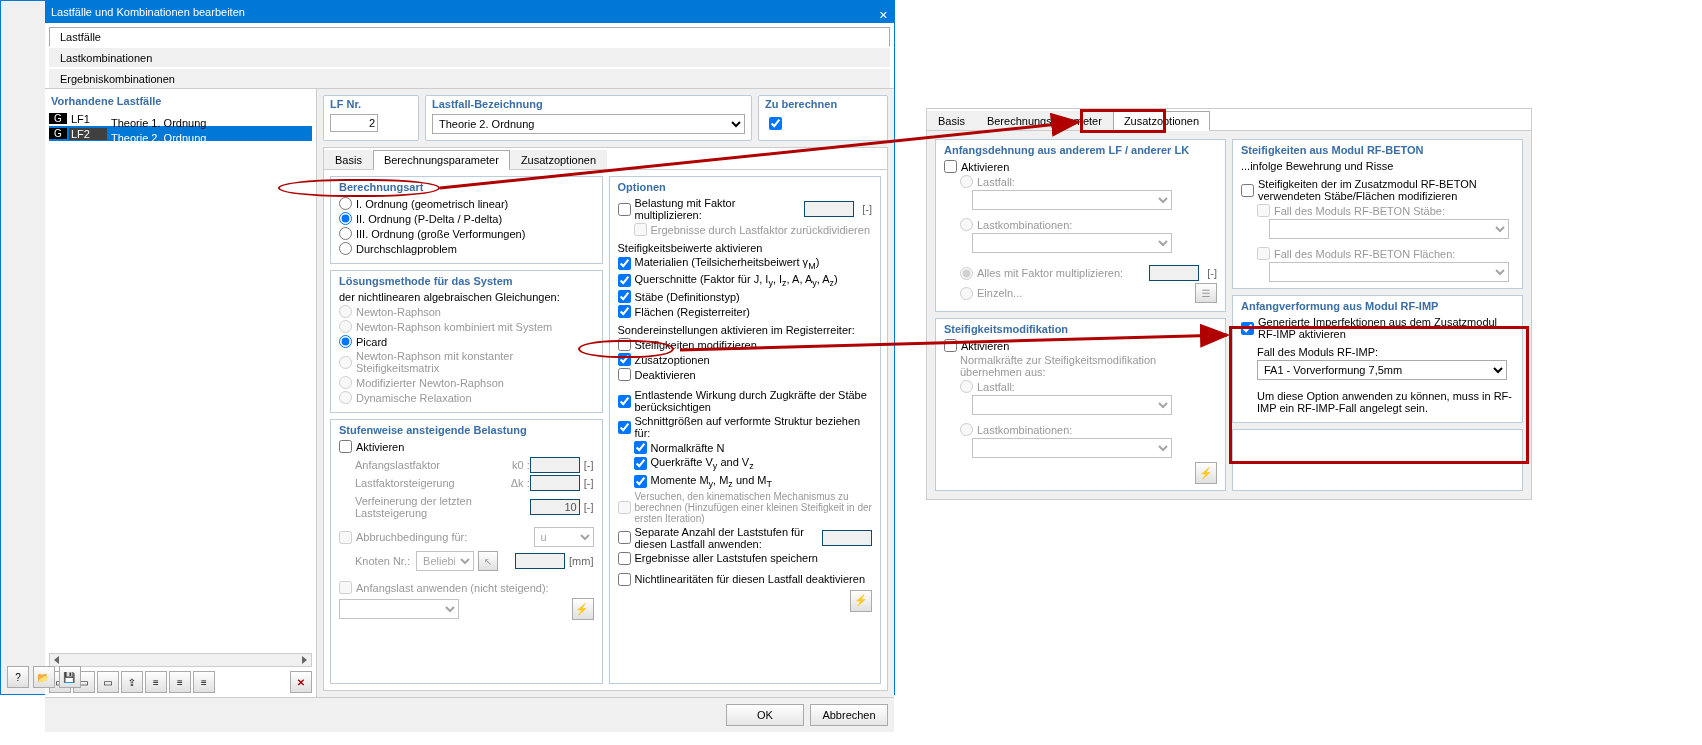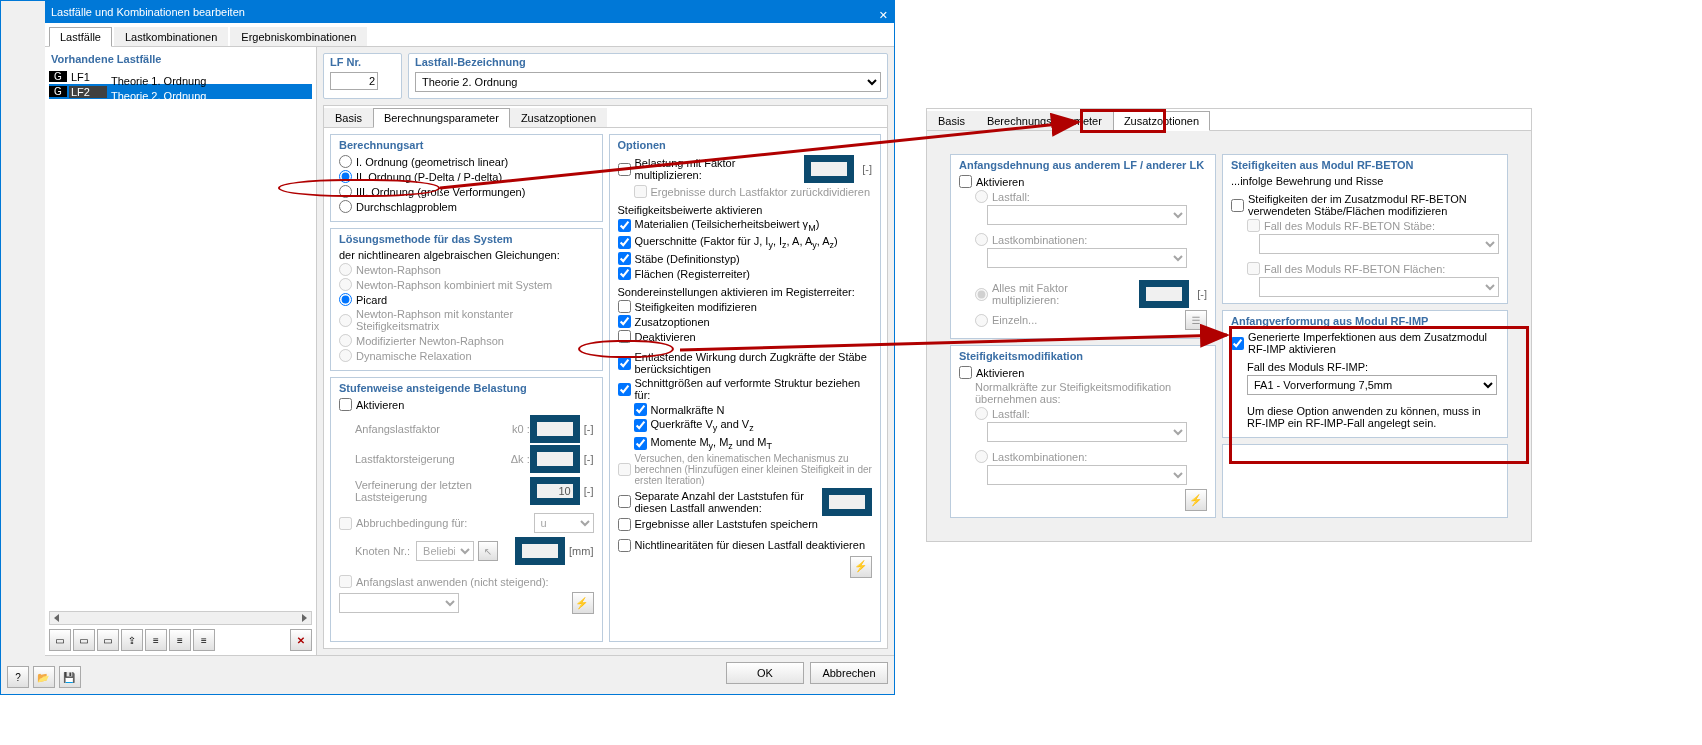--- a/index.html
+++ b/index.html
@@ -1,20 +1,20 @@
 <!DOCTYPE html>
 <html><head>
 <meta charset="utf-8">
 <style>
   * { box-sizing: border-box; font-family: "Segoe UI", Tahoma, sans-serif; font-size: 11px; }
   body { margin: 0; background: #fff; width: 1702px; height: 745px; position: relative; }
   .win { width: 895px; height: 695px; position: absolute; left: 0; top: 0; border: 1px solid #0078d7; background: #f0f0f0; padding-left: 44px; }
   .titlebar { background: #0078d7; color: #fff; height: 22px; line-height: 22px; padding: 0 6px; position: relative; font-size: 11px; }
   .closebtn { position: absolute; right: 6px; top: 3px; color: #fff; }
-  .tabs { background: #fff; border-bottom: 1px solid #ccc; display:flex; padding: 4px 4px 0 4px; gap: 2px; }
+  .tabs { background: #fff; border-bottom: 1px solid #ccc; display:flex; padding: 4px 4px 0 4px; gap: 2px; flex-direction: column; }
   .tab { padding: 3px 10px; border: 1px solid transparent; border-bottom: none; background: #f0f0f0; cursor: default; }
   .tab.active { background: #fff; border: 1px solid #aaa; border-bottom: 1px solid #fff; margin-bottom: -1px; }
   .body { display:flex; height: 608px; }
   .left { width: 272px; border-right: 1px solid #ccc; background: #fff; padding: 4px; display:flex; flex-direction:column; }
   .grouplabel { color: #3a6ea5; font-weight: bold; margin: 2px 0 4px 2px; }
   .lflist { flex:1; overflow:auto; border: none; }
   .lfrow { display:flex; align-items:center; height: 15px; }
   .lfrow .tag { width: 18px; background: #000; color:#fff; text-align:center; margin-right: 2px; font-size:10px; }
   .lfrow .code { width: 38px; padding-left: 2px; }
   .lfrow .name { flex:1; padding-left: 4px; margin-top: 8px; }
@@ -41,23 +41,23 @@
   .radio input, .check input { margin: 0; }
   .disabled { color:#999; }
   .small { font-size:10px; }
   .btnrow { display:flex; justify-content:flex-end; gap: 6px; padding: 6px; border-top: 1px solid #ccc; background:#f0f0f0; }
   .btn { min-width: 78px; height: 22px; border: 1px solid #aaa; background: linear-gradient(#fff,#e6e6e6); }
   .footerleft { position:absolute; left:6px; bottom:6px; display:flex; gap:4px; }
   .circle-red { border: 2.5px solid #b00000; border-radius: 50%/60%; position:absolute; pointer-events:none; }
   .box-red { border: 3px solid #b00000; position:absolute; pointer-events:none; }
   .arrow-svg { position:absolute; pointer-events:none; }
   .right-window { position:absolute; left: 926px; top: 108px; width: 606px; background:#f0f0f0; border: 1px solid #ccc; display:flex; flex-direction:column; }
-  .right-window .columns { padding: 23px; gap:6px; }
+  .right-window .columns { padding: 8px; gap:6px; }
   .spin { display:inline-flex; align-items:center; }
-  .spin .num { width: 50px; border:7px solid #0c4a6e; padding:1px 2px; background:#f0f0f0; text-align:right; }
+  .spin .num { width: 50px; border:1px solid #0c4a6e; padding:1px 2px; background:#f0f0f0; text-align:right; }
   .unit { color:#666; margin-left:4px; }
   sub { font-size: 9px; }
   .sect-label { font-weight:normal; margin-top:6px; margin-bottom:2px; display:block; }
   .ind { margin-left: 16px; }
   .lightning { width:22px; height:22px; border:1px solid #aaa; background:linear-gradient(#fff,#e0e0e0); display:flex; align-items:center; justify-content:center; margin-left:auto; color:#c90; }
   .panel-footer-row { display:flex; align-items:center; margin-top:4px; }
 </style>
 </head>
 <body>
 
@@ -97,29 +97,33 @@
         <div class="iconbtn">⇪</div>
         <div class="iconbtn">≡</div>
         <div class="iconbtn">≡</div>
         <div class="iconbtn">≡</div>
         <div class="iconbtn del">✕</div>
       </div>
     </div>
 
     <div class="right">
       <div class="toprow">
-        <div class="fieldgroup" style="width:79px">
+        <div class="fieldgroup" style="width:96px">
           <span class="fglabel">LF Nr.</span>
           <input class="text" value="2" style="">
         </div>
         <div class="fieldgroup" style="flex:1">
           <span class="fglabel">Lastfall-Bezeichnung</span>
           <select class="sel" style="width:100%">
             <option>Theorie 2. Ordnung</option>
           </select>
+        </div>
+        <div class="fieldgroup" style="width:130px">
+          <span class="fglabel">Zu berechnen</span>
+          <input type="checkbox" checked="" style="">
         </div>
       </div>
 
       <div style="background:#fff;border:1px solid #ccc;flex:1;display:flex;flex-direction:column">
         <div class="subtabs">
           <div class="tab">Basis</div>
           <div class="tab active">Berechnungsparameter</div>
           <div class="tab">Zusatzoptionen</div>
         </div>
 

